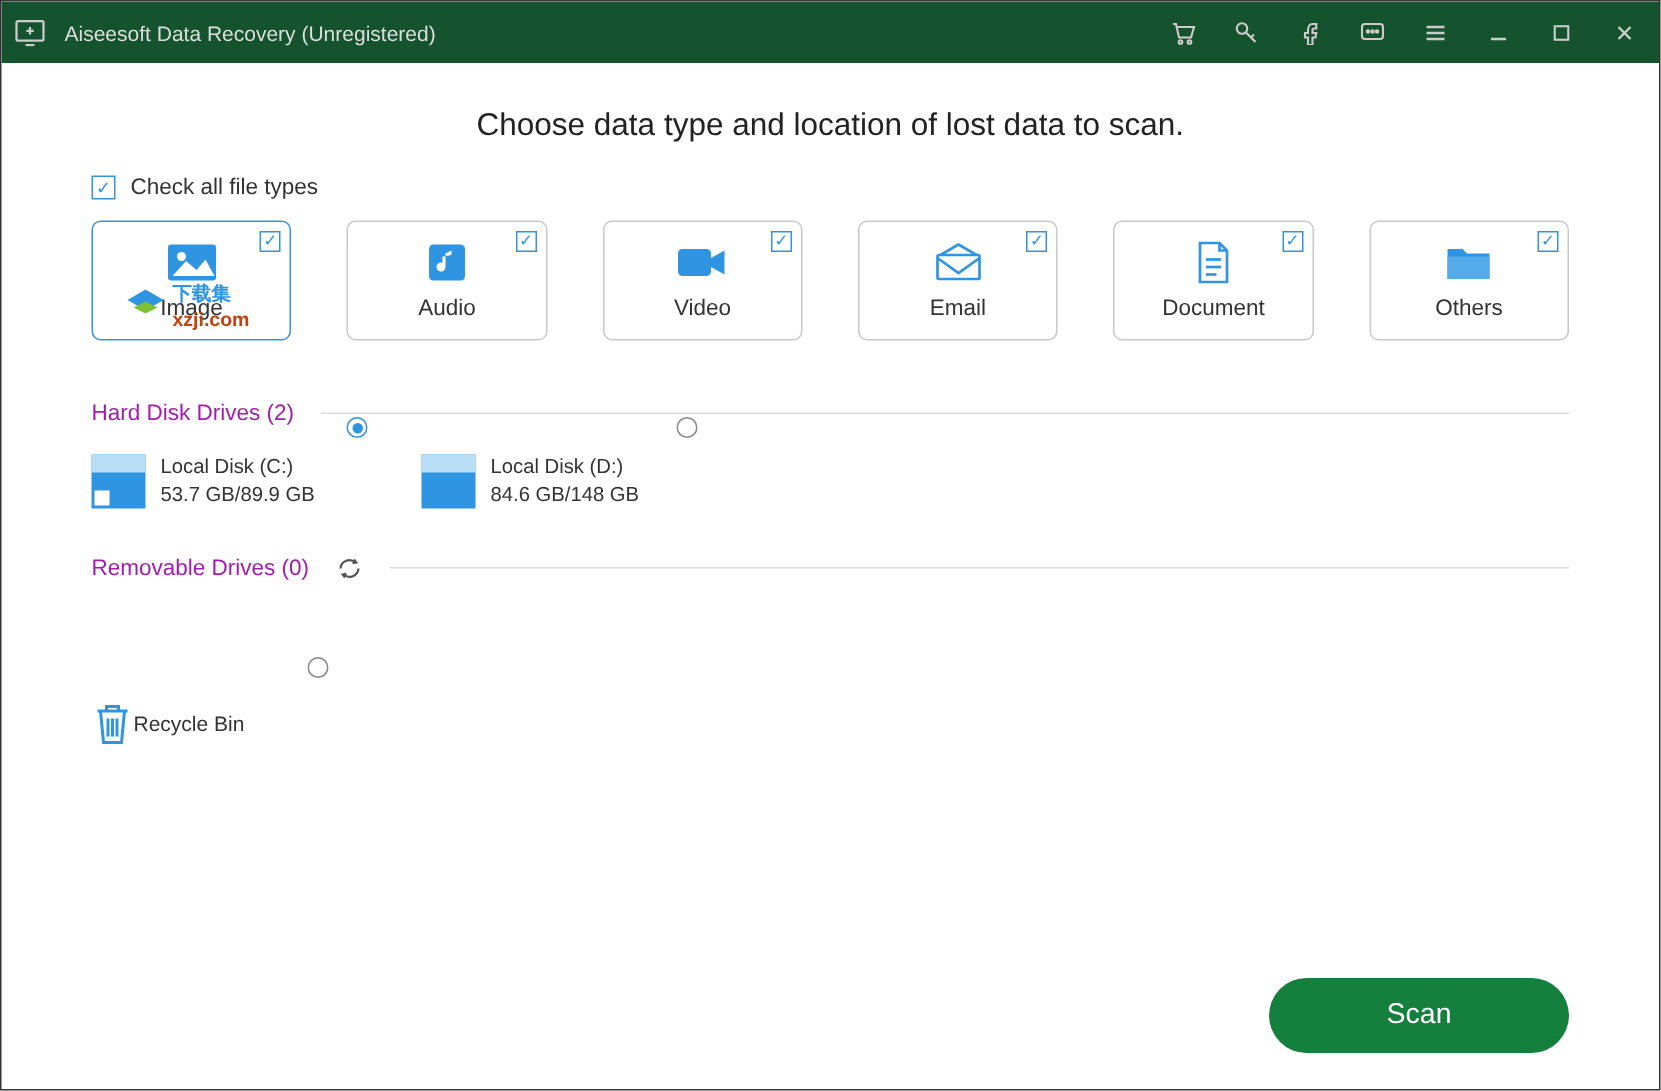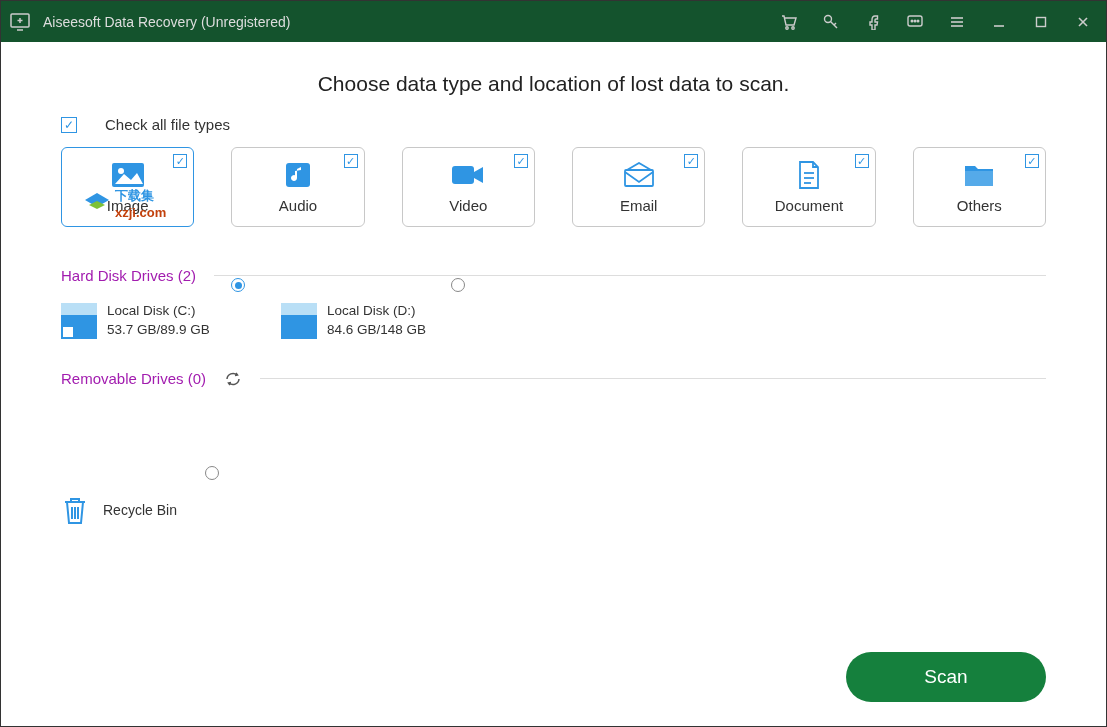--- a/index.html
+++ b/index.html
@@ -39,21 +39,21 @@
     position:relative;
     height: calc(100% - 41px);
   }
   .headline {
     text-align:center;
     font-size: 21px;
     color:#222;
     margin-bottom: 20px;
   }
   .check-all {
-    display:flex; align-items:center; gap:28px;
+    display:flex; align-items:center; gap:10px;
     font-size:15px; color:#333;
     margin-bottom: 14px;
   }
   .cbox {
     width:16px;height:16px;border:1.5px solid #2f95e3;
     display:flex;align-items:center;justify-content:center;
     background:#fff;
   }
   .cbox.checked::after{
     content:"✓"; color:#2f95e3; font-size:12px; line-height:1;
@@ -122,22 +122,22 @@
     background:#b9dff6;
   }
   .drive-icon.win::after{
     content:"";position:absolute;bottom:2px;left:2px;width:10px;height:10px;
     background:#fff;
   }
   .drive-text { font-size:13.5px;color:#333;line-height:1.4; }
 
   .recycle-item {
     position:relative;
-    display:flex;align-items:center;gap:14px;
-    margin-top:106px;
+    display:flex;align-items:center;
+    margin-top:78px;
     cursor:pointer;
   }
   .recycle-radio{
     position:absolute; top:-28px; left:144px;
     width:14px;height:14px;border:1.5px solid #888;border-radius:50%;
   }
   .recycle-icon{ width:28px;height:32px;color:#2f95e3; }
   .recycle-label{ font-size:14px;color:#333; }
 
   .scan-btn {

